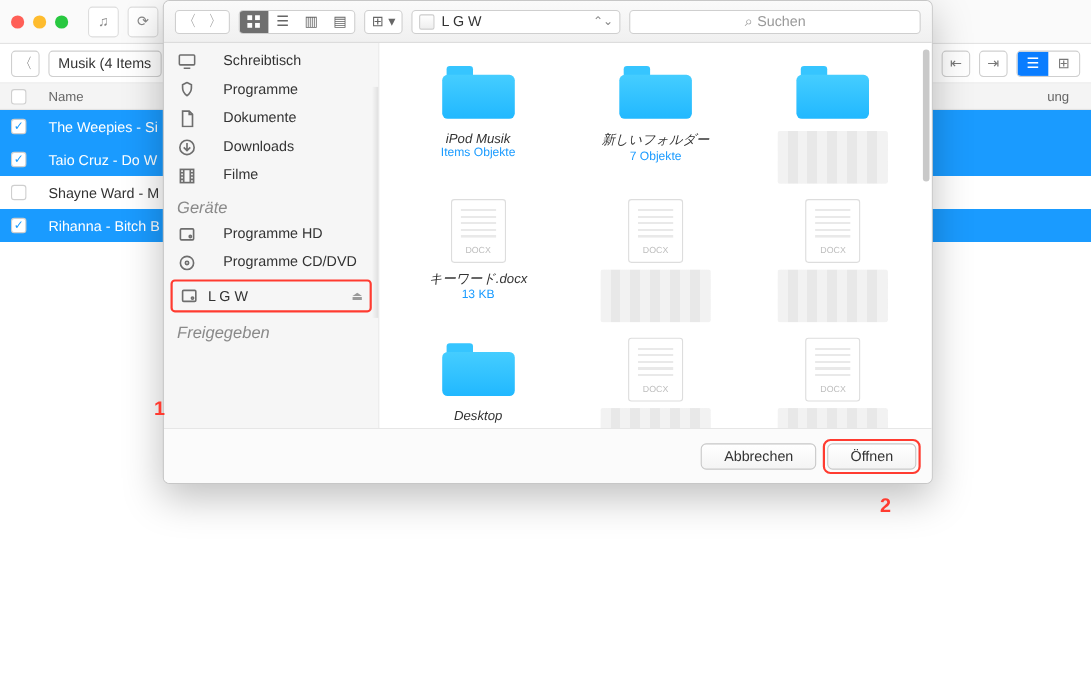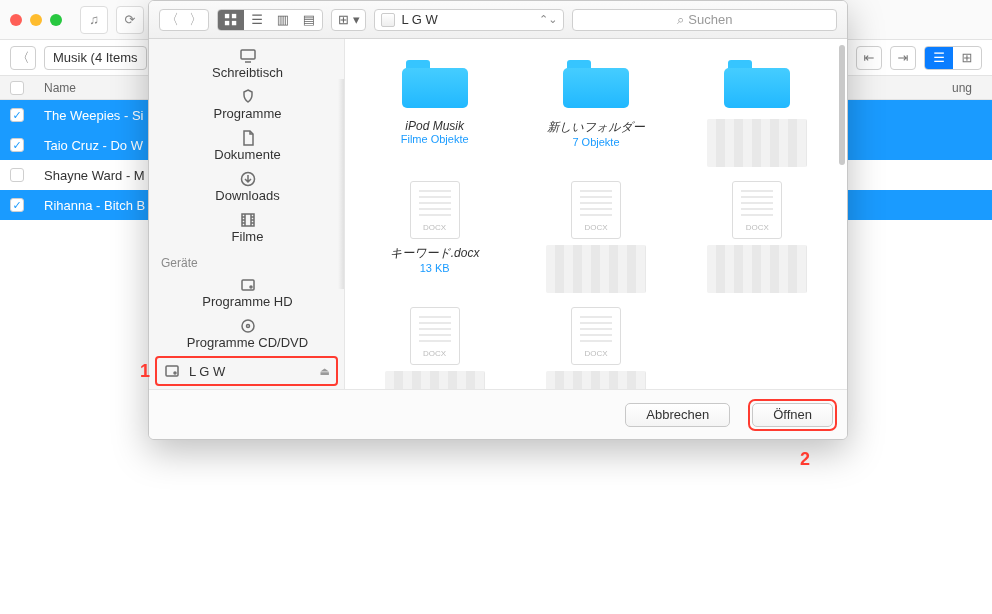--- a/index.html
+++ b/index.html
@@ -42,41 +42,41 @@
   .viewseg div.sel{background:#6f6f6f;color:#fff;}
   .arrseg{display:flex;border:1px solid #cfcfcf;border-radius:4px;height:22px;background:#fff;align-items:center;padding:0 6px;color:#666;gap:4px;}
   .pathbox{flex:0 0 190px;height:22px;border:1px solid #cfcfcf;border-radius:4px;background:#fff;display:flex;align-items:center;padding:0 6px;gap:6px;color:#333;}
   .pathbox .disk{width:14px;height:14px;border:1px solid #ccc;border-radius:2px;background:linear-gradient(#fff,#eee);}
   .pathbox .dd{margin-left:auto;color:#888;font-size:11px;}
   .search{flex:1;height:22px;border:1px solid #cfcfcf;border-radius:4px;background:#fff;display:flex;align-items:center;justify-content:center;color:#9a9a9a;gap:4px;}
   .dlg-body{flex:1;display:flex;min-height:0;}
   .sidebar{width:196px;background:#f6f6f6;border-right:1px solid #e6e6e6;overflow:hidden;position:relative;}
   .sidebar::after{content:"";position:absolute;right:0;top:40px;bottom:100px;width:6px;background:linear-gradient(90deg,transparent,rgba(0,0,0,.09));}
   .sb-scroll{padding:4px 0 6px;}
-  .sb-lbl{color:#8a8a8a;font-size:12px;padding:8px 12px 2px;}
-  .sb-item{padding:4px 10px 4px 12px;display:flex;align-items:center;gap:0;color:#333;font-size:13px;flex-direction:column;}
+  .sb-lbl{color:#8a8a8a;font-size:15px;padding:8px 12px 2px;font-style:italic;}
+  .sb-item{padding:4px 10px 4px 12px;display:flex;align-items:flex-start;gap:24px;color:#333;font-size:13px;}
   .sb-ico{width:18px;height:18px;display:flex;align-items:center;justify-content:center;color:#6e6e6e;}
   .sb-ico svg{width:16px;height:16px;fill:none;stroke:#6e6e6e;stroke-width:1.5px;}
   .sb-highlight{margin:2px 6px;border:2px solid #ff3b30;border-radius:4px;display:flex;align-items:center;gap:8px;padding:4px 6px;}
   .eject{margin-left:auto;color:#9a9a9a;font-size:11px;}
   .content{flex:1;overflow:hidden;position:relative;background:#fff;}
   .grid{padding:16px 14px;display:grid;grid-template-columns:repeat(3,1fr);gap:14px 10px;justify-items:center;text-align:center;}
   .fileitem{width:140px;}
   .fileitem .thumb{width:72px;height:58px;margin:0 auto 6px;display:flex;align-items:center;justify-content:center;}
   .folder{width:66px;height:48px;position:relative;}
   .folder::before{content:"";position:absolute;left:4px;top:0;width:24px;height:10px;border-radius:3px 3px 0 0;background:#36c5ff;}
   .folder::after{content:"";position:absolute;left:0;top:8px;right:0;bottom:0;border-radius:5px;background:linear-gradient(#45cdff,#21b8ff);}
   .docx{width:50px;height:58px;border:1px solid #ddd;border-radius:3px;background:#fff;position:relative;overflow:hidden;}
   .docx::before{content:"";position:absolute;left:8px;right:8px;top:8px;height:26px;background:repeating-linear-gradient(#e9e9e9 0 2px, transparent 2px 6px);}
   .docx::after{content:"DOCX";position:absolute;left:0;right:0;bottom:6px;text-align:center;font-size:8px;color:#bdbdbd;}
   .blur{width:100px;height:48px;margin:0 auto;background:repeating-linear-gradient(90deg,#f2f2f2 0 9px,#e8e8e8 9px 18px),repeating-linear-gradient(#f8f8f8 0 9px,#efefef 9px 18px);border-radius:2px;}
   .fname{font-size:12px;color:#333;white-space:nowrap;overflow:hidden;text-overflow:ellipsis;font-style:italic;}
   .fmeta{font-size:11px;color:#1a9bff;}
   .vscroll{position:absolute;right:2px;top:6px;width:6px;height:120px;background:#c9c9c9;border-radius:3px;}
-  .dlg-bottom{height:50px;border-top:1px solid #e6e6e6;background:#fbfbfb;display:flex;align-items:center;justify-content:flex-end;padding:0 14px;gap:22px;}
+  .dlg-bottom{height:50px;border-top:1px solid #e6e6e6;background:#fbfbfb;display:flex;align-items:center;justify-content:flex-end;padding:0 14px;gap:10px;}
   .btn{height:24px;border:1px solid #c8c8c8;border-radius:5px;background:linear-gradient(#ffffff,#f4f4f4);padding:0 20px;font-size:13px;color:#333;display:flex;align-items:center;}
   .btn-hl{position:relative;}
   .btn-hl::after{content:"";position:absolute;inset:-5px;border:2px solid #ff3b30;border-radius:7px;}
   .annot{position:absolute;font:700 18px/1 Arial;color:#ff3b30;}
 </style>
 </head>
 <body>
 
 <div class="bg-window">
   <div class="bg-topbar">
@@ -249,21 +249,21 @@
           <div class="sb-lbl">Freigegeben</div>
         </div>
     </div>
     <div class="content">
       <div class="grid" id="grid">
           <div class="fileitem">
             <div class="thumb">
               <div class="folder"></div>
             </div>
             <div class="fname">iPod Musik</div>
-            <div class="fmeta">Filme Objekte</div>
+            <div class="fmeta">Items Objekte</div>
           </div>
           <div class="fileitem">
             <div class="thumb">
               <div class="folder"></div>
             </div>
             <div class="fname">新しいフォルダー</div>
             <div class="fmeta">7 Objekte</div>
           </div>
           <div class="fileitem">
             <div class="thumb">
@@ -282,20 +282,27 @@
             <div class="thumb">
               <div class="docx"></div>
             </div>
             <div class="blur"></div>
           </div>
           <div class="fileitem">
             <div class="thumb">
               <div class="docx"></div>
             </div>
             <div class="blur"></div>
+          </div>
+          <div class="fileitem">
+            <div class="thumb">
+              <div class="folder"></div>
+            </div>
+            <div class="fname">Desktop</div>
+            <div class="fmeta"></div>
           </div>
           <div class="fileitem">
             <div class="thumb">
               <div class="docx"></div>
             </div>
             <div class="blur"></div>
           </div>
           <div class="fileitem">
             <div class="thumb">
               <div class="docx"></div>

